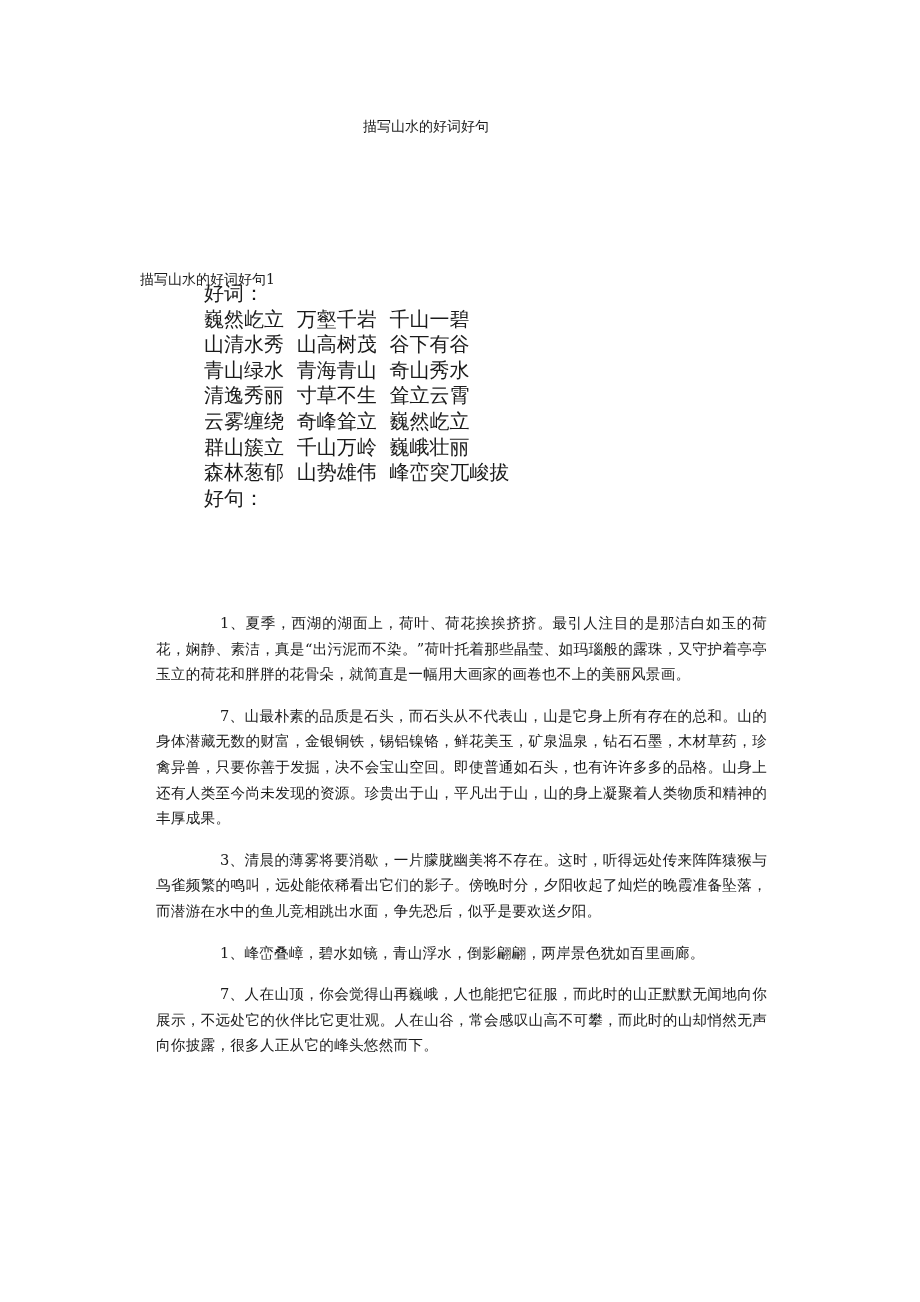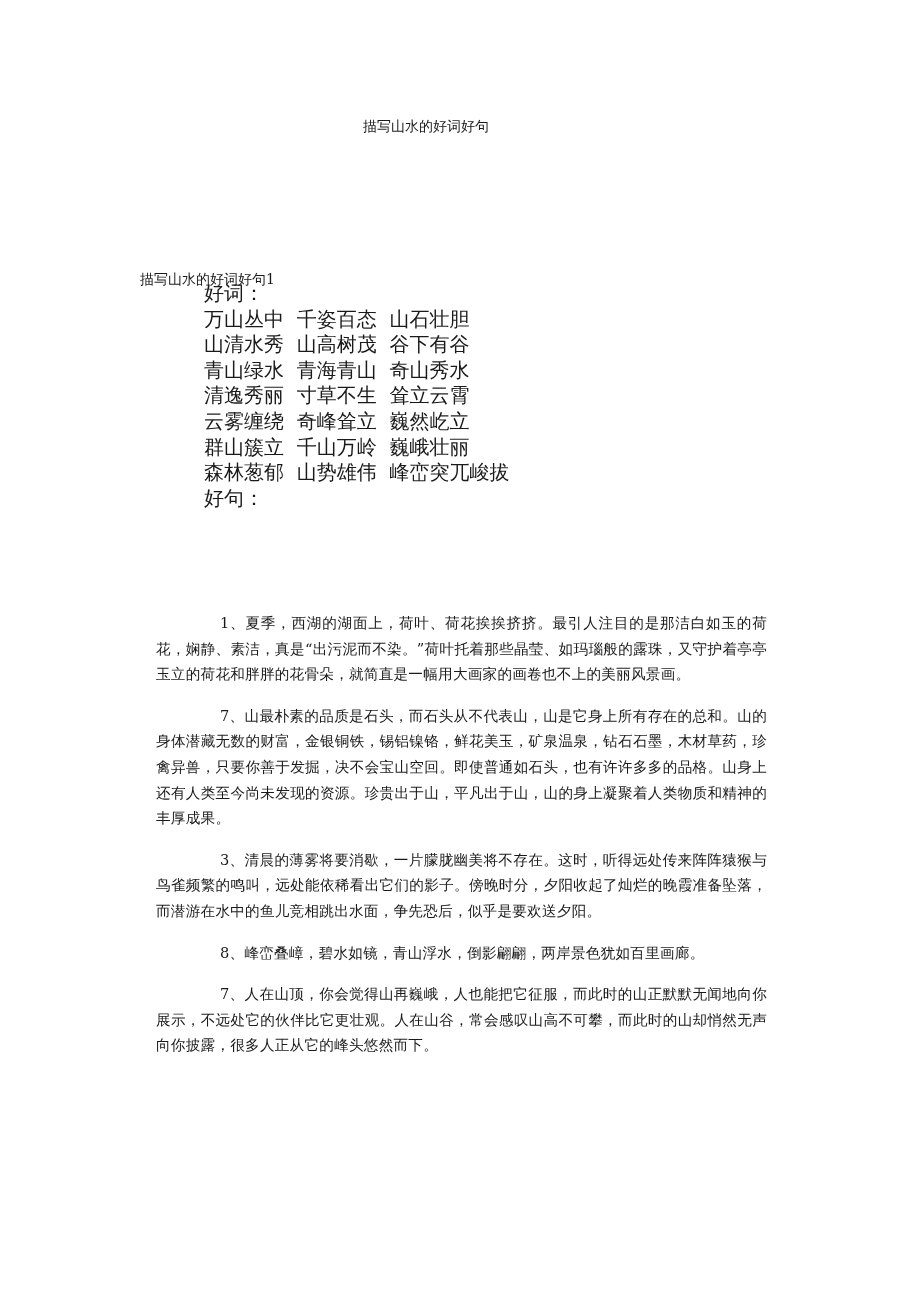--- a/index.html
+++ b/index.html
@@ -32,30 +32,30 @@
 </style>
 </head>
 <body>
 
 <div>
   <div class="page-title">描写山水的好词好句</div>
   <div class="section-heading">描写山水的好词好句1</div>
 
   <div class="vocab">
     <div class="row">好词：</div>
-    <div class="row">万山丛中  千姿百态  山石壮胆</div>
+    <div class="row">巍然屹立  万壑千岩  千山一碧</div>
     <div class="row">山清水秀  山高树茂  谷下有谷</div>
     <div class="row">青山绿水  青海青山  奇山秀水</div>
     <div class="row">清逸秀丽  寸草不生  耸立云霄</div>
     <div class="row">云雾缠绕  奇峰耸立  巍然屹立</div>
     <div class="row">群山簇立  千山万岭  巍峨壮丽</div>
     <div class="row">森林葱郁  山势雄伟  峰峦突兀峻拔</div>
     <div class="row">好句：</div>
   </div>
 
   <div class="sentences">
     <p>1、夏季，西湖的湖面上，荷叶、荷花挨挨挤挤。最引人注目的是那洁白如玉的荷花，娴静、素洁，真是“出污泥而不染。”荷叶托着那些晶莹、如玛瑙般的露珠，又守护着亭亭玉立的荷花和胖胖的花骨朵，就简直是一幅用大画家的画卷也不上的美丽风景画。</p>
     <p>7、山最朴素的品质是石头，而石头从不代表山，山是它身上所有存在的总和。山的身体潜藏无数的财富，金银铜铁，锡铝镍铬，鲜花美玉，矿泉温泉，钻石石墨，木材草药，珍禽异兽，只要你善于发掘，决不会宝山空回。即使普通如石头，也有许许多多的品格。山身上还有人类至今尚未发现的资源。珍贵出于山，平凡出于山，山的身上凝聚着人类物质和精神的丰厚成果。</p>
     <p>3、清晨的薄雾将要消歇，一片朦胧幽美将不存在。这时，听得远处传来阵阵猿猴与鸟雀频繁的鸣叫，远处能依稀看出它们的影子。傍晚时分，夕阳收起了灿烂的晚霞准备坠落，而潜游在水中的鱼儿竞相跳出水面，争先恐后，似乎是要欢送夕阳。</p>
-    <p>8、峰峦叠嶂，碧水如镜，青山浮水，倒影翩翩，两岸景色犹如百里画廊。</p>
+    <p>1、峰峦叠嶂，碧水如镜，青山浮水，倒影翩翩，两岸景色犹如百里画廊。</p>
     <p>7、人在山顶，你会觉得山再巍峨，人也能把它征服，而此时的山正默默无闻地向你展示，不远处它的伙伴比它更壮观。人在山谷，常会感叹山高不可攀，而此时的山却悄然无声向你披露，很多人正从它的峰头悠然而下。</p>
   </div>
 </div>
 
 </body></html>

